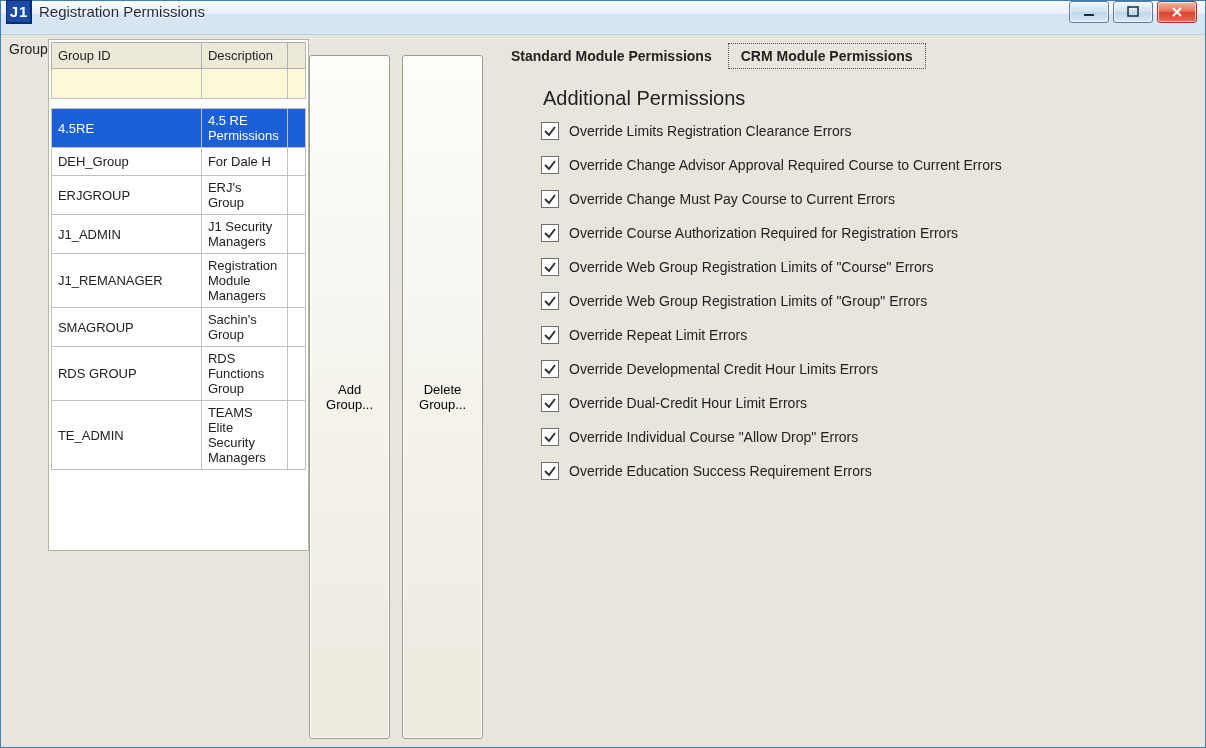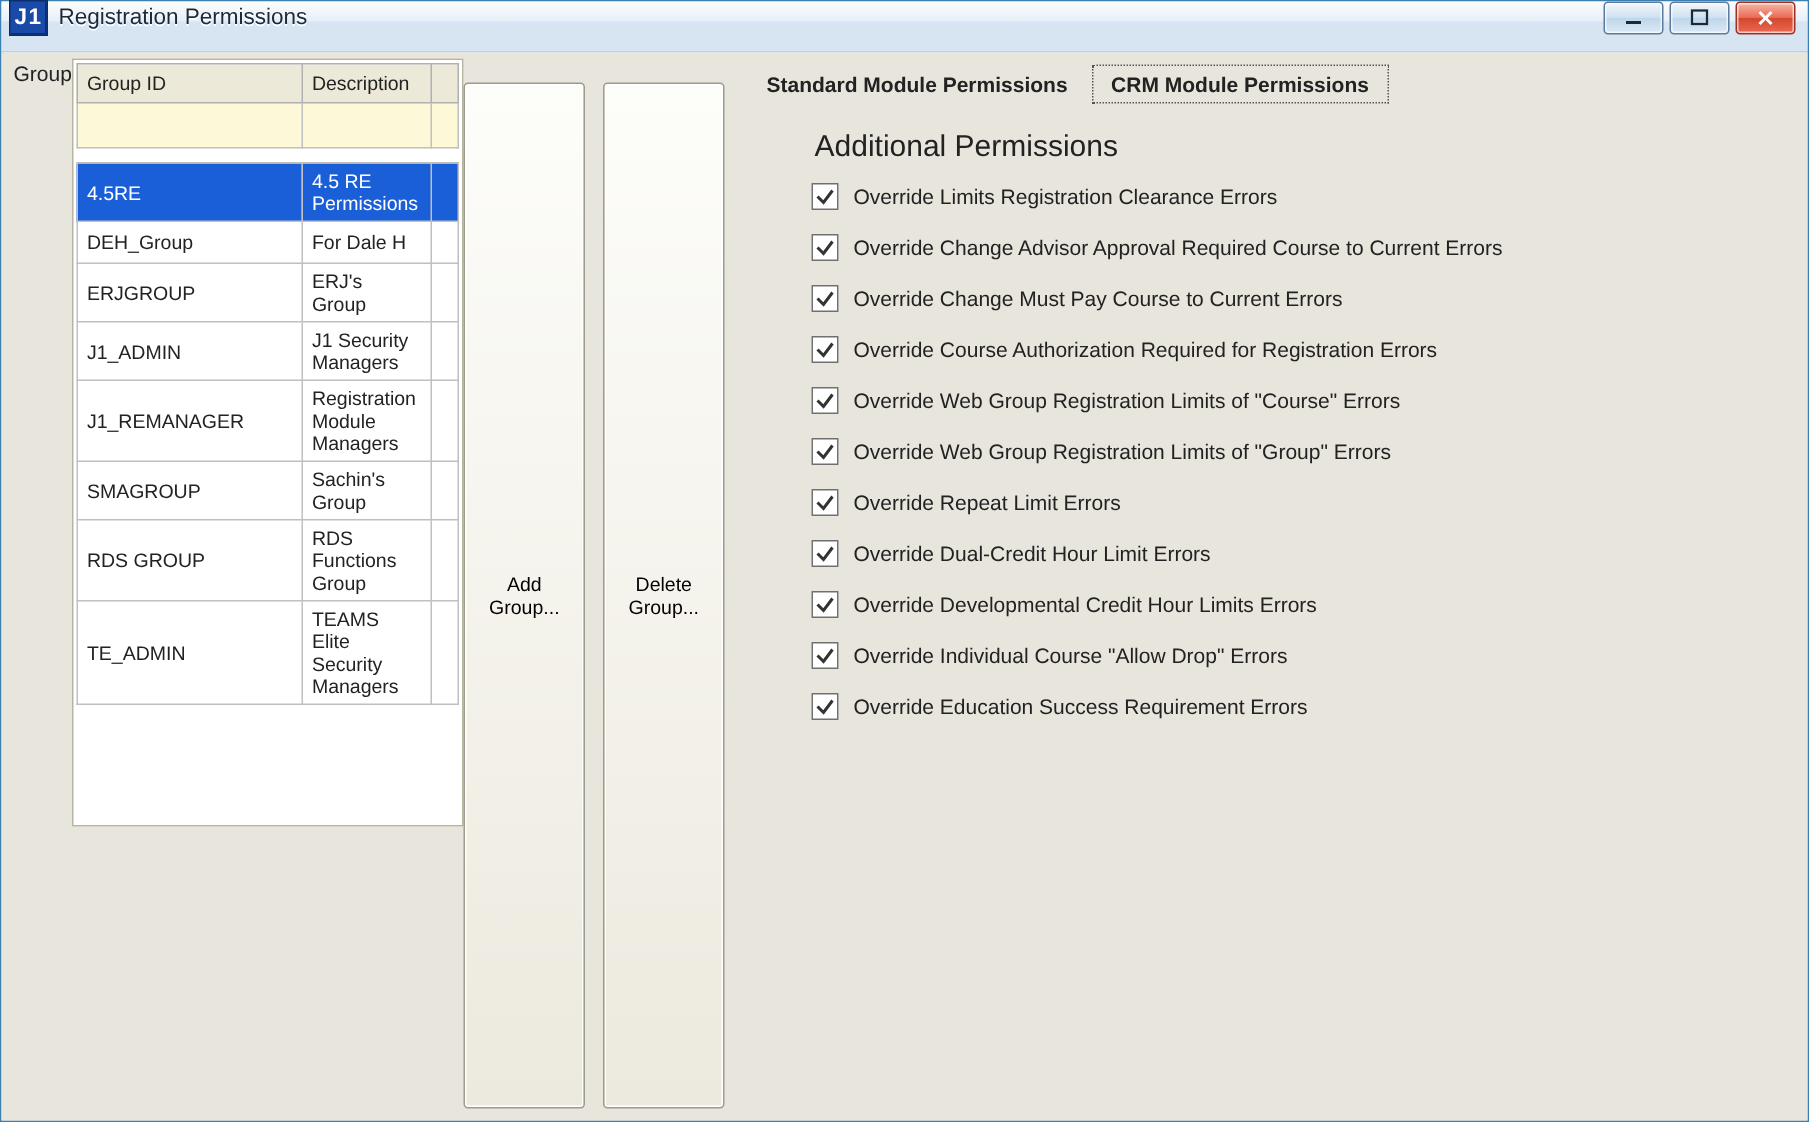--- a/index.html
+++ b/index.html
@@ -377,29 +377,29 @@
               </svg>
             </div>
             <span>Override Repeat Limit Errors</span>
           </div>
           <div class="perm-item">
             <div class="checkbox">
               <svg width="14" height="14" viewBox="0 0 14 14">
                 <polyline points="2,7 6,11 12,3" fill="none" stroke="#333" stroke-width="2"></polyline>
               </svg>
             </div>
+            <span>Override Developmental Credit Hour Limits Errors</span>
+          </div>
+          <div class="perm-item">
+            <div class="checkbox">
+              <svg width="14" height="14" viewBox="0 0 14 14">
+                <polyline points="2,7 6,11 12,3" fill="none" stroke="#333" stroke-width="2"></polyline>
+              </svg>
+            </div>
             <span>Override Dual-Credit Hour Limit Errors</span>
-          </div>
-          <div class="perm-item">
-            <div class="checkbox">
-              <svg width="14" height="14" viewBox="0 0 14 14">
-                <polyline points="2,7 6,11 12,3" fill="none" stroke="#333" stroke-width="2"></polyline>
-              </svg>
-            </div>
-            <span>Override Developmental Credit Hour Limits Errors</span>
           </div>
           <div class="perm-item">
             <div class="checkbox">
               <svg width="14" height="14" viewBox="0 0 14 14">
                 <polyline points="2,7 6,11 12,3" fill="none" stroke="#333" stroke-width="2"></polyline>
               </svg>
             </div>
             <span>Override Individual Course "Allow Drop" Errors</span>
           </div>
           <div class="perm-item">

